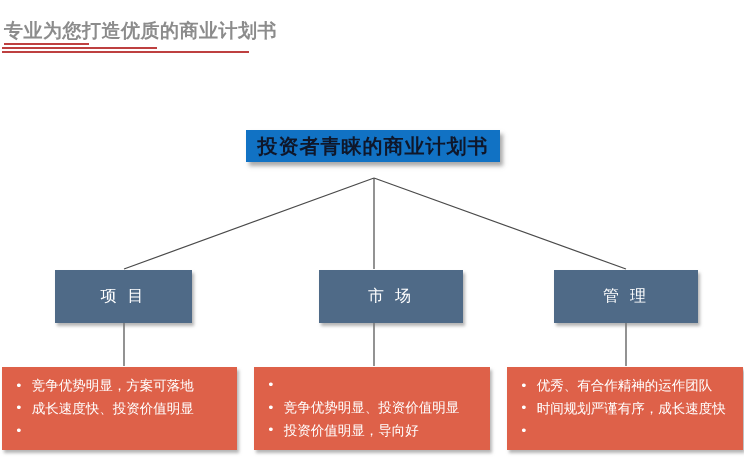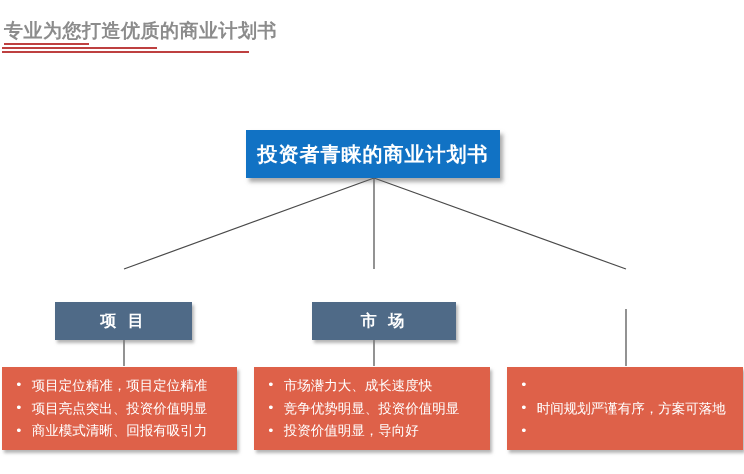--- a/index.html
+++ b/index.html
@@ -26,42 +26,42 @@
     color:var(--title-gray);
     letter-spacing:0.5px;
     white-space:nowrap;
   }
   .u-line{position:absolute;height:2px;background:var(--underline-red);}
   .u1{left:4px;top:43px;width:85px;}
   .u2{left:2px;top:47px;width:155px;}
   .u3{left:2px;top:51px;width:247px;}
   
   .root-box{
-    position:absolute;left:246px;top:130px;width:254px;height:48px;
+    position:absolute;left:246px;top:130px;width:254px;height:32px;
     background:var(--accent-blue);
     box-shadow:3px 4px 4px rgba(100,100,100,0.55);
     display:flex;align-items:center;justify-content:center;
-    color:#ffffff;font-weight:bold;font-size:20px;
+    color:#0f172a;font-weight:bold;font-size:20px;
     font-family:"DejaVu Serif","Liberation Serif",serif;
     letter-spacing:1px;white-space:nowrap;
   }
   
   .connectors{position:absolute;left:0;top:0;width:744px;height:474px;pointer-events:none;}
   .connectors line{stroke:var(--line);stroke-width:1.2;}
   
   .branch-box{
-    position:absolute;top:270px;height:38px;
+    position:absolute;top:270px;height:53px;
     background:var(--slate);
     box-shadow:2px 3px 3px rgba(120,120,120,0.55);
     display:flex;align-items:center;justify-content:center;
-    color:#ffffff;font-weight:bold;font-size:16px;
-    letter-spacing:3px;white-space:nowrap;margin-top:32px;
+    color:#ffffff;font-weight:normal;font-size:16px;
+    letter-spacing:3px;white-space:nowrap;
   }
   .branch-1{left:55px;width:137px;}
-  .branch-2{left:312px;width:144px;}
+  .branch-2{left:319px;width:144px;}
   .branch-3{left:554px;width:144px;}
   
   .detail-box{
     position:absolute;top:367px;height:83px;
     background:var(--coral);
     box-shadow:2px 3px 3px rgba(120,120,120,0.55);
     color:#ffffff;
     display:flex;flex-direction:column;justify-content:space-evenly;
     padding:4px 6px 4px 10px;
   }
@@ -95,57 +95,57 @@
     <line x1="374" y1="178" x2="626" y2="269"></line>
     <line x1="124" y1="309" x2="124" y2="366"></line>
     <line x1="374" y1="309" x2="374" y2="366"></line>
     <line x1="626" y1="309" x2="626" y2="366"></line>
   </svg>
 
   <div class="root-box">投资者青睐的商业计划书</div>
 
   <div class="branch-box branch-1">项 目</div>
   <div class="branch-box branch-2">市 场</div>
+  <div class="branch-box branch-3">管 理</div>
 
   <div class="detail-box detail-1">
     <div class="bullet-row">
       <span class="bullet-dot">•</span>
-      <span>项目定位精准，项目定位精准</span>
+      <span>竞争优势明显，方案可落地</span>
     </div>
     <div class="bullet-row">
       <span class="bullet-dot">•</span>
-      <span>项目亮点突出、投资价值明显</span>
+      <span>成长速度快、投资价值明显</span>
     </div>
     <div class="bullet-row">
       <span class="bullet-dot">•</span>
-      <span>商业模式清晰、回报有吸引力</span>
     </div>
   </div>
 
   <div class="detail-box detail-2">
     <div class="bullet-row">
       <span class="bullet-dot">•</span>
-      <span>市场潜力大、成长速度快</span>
     </div>
     <div class="bullet-row">
       <span class="bullet-dot">•</span>
       <span>竞争优势明显、投资价值明显</span>
     </div>
     <div class="bullet-row">
       <span class="bullet-dot">•</span>
       <span>投资价值明显，导向好</span>
     </div>
   </div>
 
   <div class="detail-box detail-3">
     <div class="bullet-row">
       <span class="bullet-dot">•</span>
+      <span>优秀、有合作精神的运作团队</span>
     </div>
     <div class="bullet-row">
       <span class="bullet-dot">•</span>
-      <span>时间规划严谨有序，方案可落地</span>
+      <span>时间规划严谨有序，成长速度快</span>
     </div>
     <div class="bullet-row">
       <span class="bullet-dot">•</span>
     </div>
   </div>
 
 </div>
 
 </body></html>

